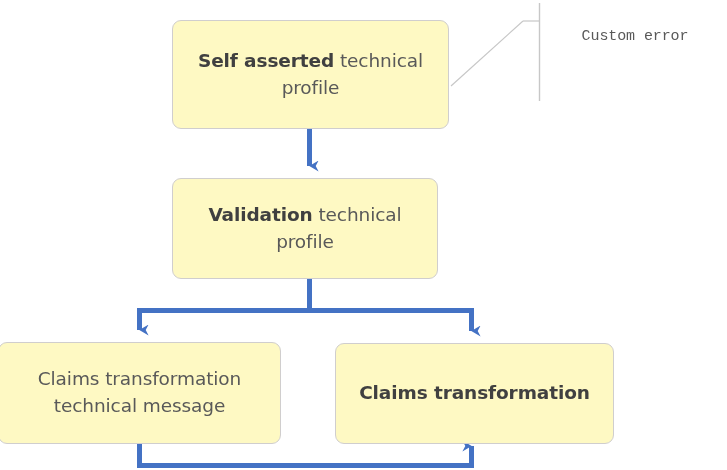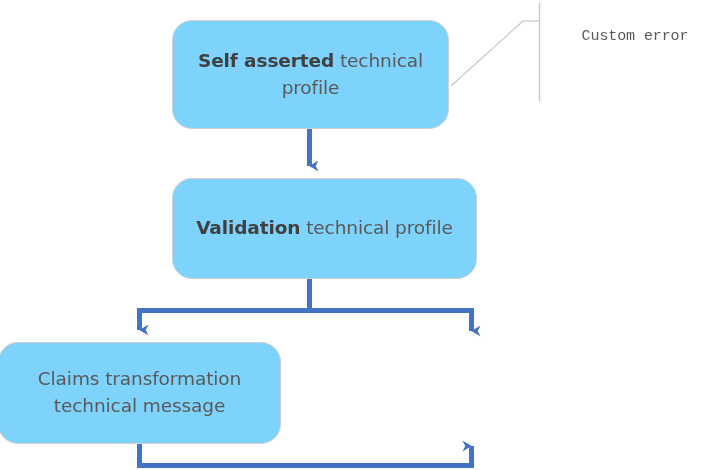--- a/index.html
+++ b/index.html
@@ -25,23 +25,23 @@
     position: absolute;
     left: 0;
     top: 0;
     width: 727px;
     height: 470px;
     pointer-events: none;
   }
   .node-box {
     position: absolute;
     box-sizing: border-box;
-    background: #7dd3fc;
+    background: #fef9c3;
     border: 1px solid #D0CECE;
-    border-radius: 20px;
+    border-radius: 9px;
     display: flex;
     align-items: center;
     justify-content: center;
     text-align: center;
     color: #595959;
     font-size: 18.5px;
     line-height: 1.45;
     letter-spacing: -0.1px;
     padding: 4px 14px;
   }
@@ -59,21 +59,21 @@
   }
   #box-self-asserted {
     left: 172px;
     top: 20px;
     width: 277px;
     height: 109px;
   }
   #box-validation {
     left: 172px;
     top: 178px;
-    width: 305px;
+    width: 266px;
     height: 101px;
   }
   #box-claims-transformation-technical-profile {
     left: -2px;
     top: 342px;
     width: 283px;
     height: 102px;
   }
   #box-claims-transformation {
     left: 335px;
@@ -143,18 +143,21 @@
   <div class="node-box" id="box-validation">
     <span class="node-text">
       <span class="strong">Validation</span><span class="reg"> technical profile</span>
     </span>
   </div>
 
   <div class="node-box" id="box-claims-transformation-technical-profile">
     <span class="node-text reg">Claims transformation technical message</span>
   </div>
 
+  <div class="node-box" id="box-claims-transformation">
+    <span class="node-text strong">Claims transformation</span>
+  </div>
 
   <div id="callout-label">
     <span>Custom error</span><br>
   </div>
 
 </div>
 
 </body></html>

